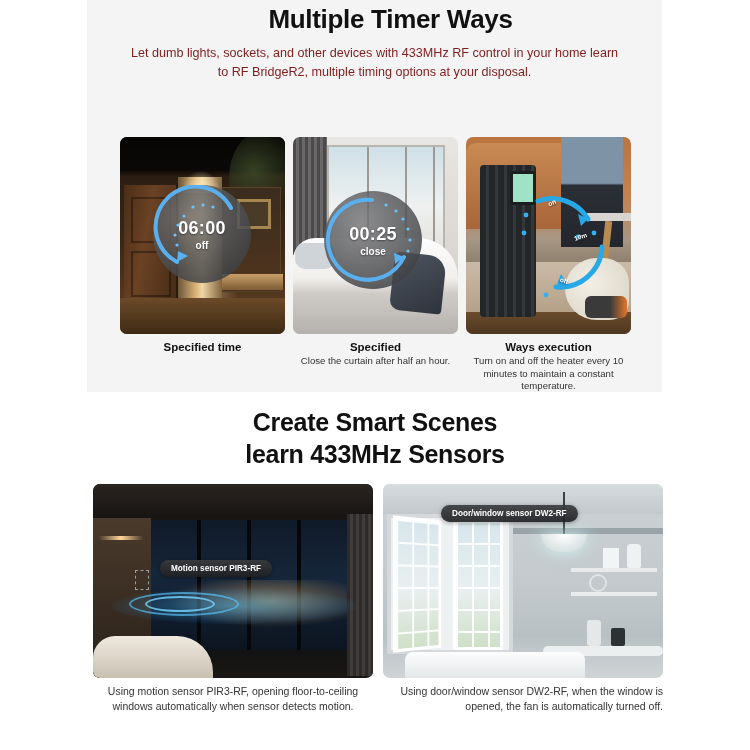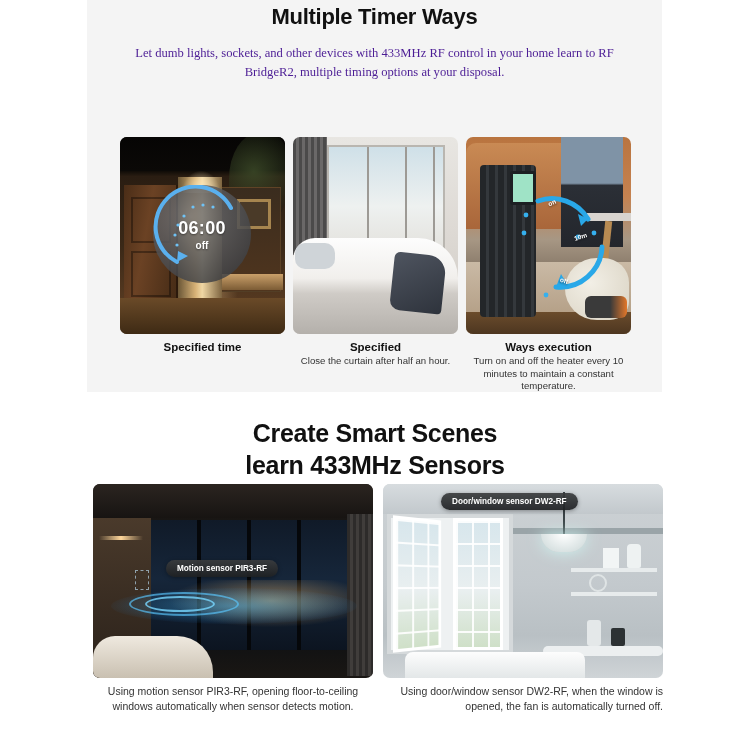--- a/index.html
+++ b/index.html
@@ -10,29 +10,29 @@
     overflow: hidden;
   }
 
   
   .panel-top {
     position: absolute;
     left: 87px; top: 0; width: 575px; height: 392px;
     background: #f4f4f4;
   }
   .sec1-title {
-    position: absolute; left: 0; top: 4px; width: 575px;
+    position: absolute; left: 16px; top: 4px; width: 575px;
     text-align: center;
-    font-size: 22px; font-weight: bold; color: #111;
+    font-size: 26px; font-weight: bold; color: #111;
     letter-spacing: -0.3px;
   }
   .sec1-sub {
     position: absolute; left: 40px; top: 44px; width: 495px;
     text-align: center;
-    font-size: 12.6px; color: #4c1d95; line-height: 19px; font-family: Liberation Serif, serif;
+    font-size: 12.6px; color: #7f1d1d; line-height: 19px;
   }
 
   .cards-row {
     position: absolute; left: 33px; top: 137px;
     width: 512px; height: 250px;
     display: flex; gap: 8px;
   }
   .card { width: 165px; position: relative; }
   .card-img {
     width: 165px; height: 197px;
@@ -145,21 +145,21 @@
   .dial-state { font-size:10px; font-weight:bold; color:#fff; margin-top:1px;
     text-shadow:0 1px 2px rgba(0,0,0,.45); }
   .dial1 { left:33px; top:48px; width:98px; height:98px; }
   .dial2 { left:31px; top:54px; width:98px; height:98px; }
 
   .loop-label { position:absolute; font-size:6.5px; font-weight:bold; color:#fff;
     text-shadow:0 1px 2px rgba(0,0,0,.6); }
 
   
   .sec2-title {
-    position:absolute; left:0; top:417px; width:750px; text-align:center;
+    position:absolute; left:0; top:406px; width:750px; text-align:center;
     font-size:25px; font-weight:bold; color:#111; line-height:32px;
     letter-spacing:-0.3px;
   }
   .bottom-row {
     position:absolute; left:93px; top:484px; width:570px; height:194px;
     display:flex; gap:10px;
   }
   .bimg { width:280px; height:194px; border-radius:7px; overflow:hidden; position:relative; }
 
   
@@ -231,22 +231,22 @@
     background: linear-gradient(180deg,#fdfdfd,#e3e7e8); border-radius:8px 8px 0 0; }
 
   
   .badge {
     position:absolute;
     background: linear-gradient(180deg, rgba(58,60,62,0.92), rgba(30,32,34,0.92));
     color:#fff; font-size:8.2px; font-weight:bold;
     padding:4px 11px; border-radius:10px; white-space:nowrap;
     box-shadow:0 1px 4px rgba(0,0,0,.35);
   }
-  .badge1 { left:73px; top:76px; }
-  .badge2 { left:58px; top:9px; }
+  .badge1 { left:67px; top:76px; }
+  .badge2 { left:58px; top:21px; }
 
   .bcap {
     position:absolute; top:684px; width:280px; text-align:center;
     font-size:10.5px; color:#333; line-height:14.5px;
   }
   .bcap1 { left:93px; }
   .bcap2 { left:383px;text-align:right; }
 </style>
 </head>
 <body>
@@ -300,20 +300,36 @@
           <div class="ph2-win">
               <i></i>
               <i></i>
               <i></i>
             </div>
           <div class="ph2-curtain"></div>
           <div class="ph2-bed"></div>
           <div class="ph2-pillow"></div>
           <div class="ph2-throw"></div>
         </div>
+        <div class="dial dial2">
+          <svg class="dial-arc" width="98" height="98" viewBox="0 0 98 98">
+            <path d="M 48 9 A 40 40 0 1 0 80 66" fill="none" stroke="#5ab0ee" stroke-width="4" stroke-linecap="round"></path>
+            <path d="M 80 66 l -10 -4 l 1 11 z" fill="#5ab0ee"></path>
+            <g fill="#6fc2f5">
+              <circle cx="62" cy="14" r="1.6"></circle>
+                <circle cx="72" cy="20" r="1.6"></circle>
+              <circle cx="79" cy="28" r="1.6"></circle>
+                <circle cx="84" cy="38" r="1.6"></circle>
+              <circle cx="86" cy="49" r="1.6"></circle>
+                <circle cx="84" cy="60" r="1.6"></circle>
+            </g>
+          </svg>
+          <div class="dial-time">00:25</div>
+          <div class="dial-state">close</div>
+        </div>
       </div>
       <div class="card-cap-title">Specified</div>
       <div class="card-cap-text">Close the curtain  after half an hour.</div>
     </div>
 
     <div class="card">
       <div class="card-img">
         <div class="ph3">
           <div class="ph3-sofa"></div>
           <div class="ph3-person"></div>

